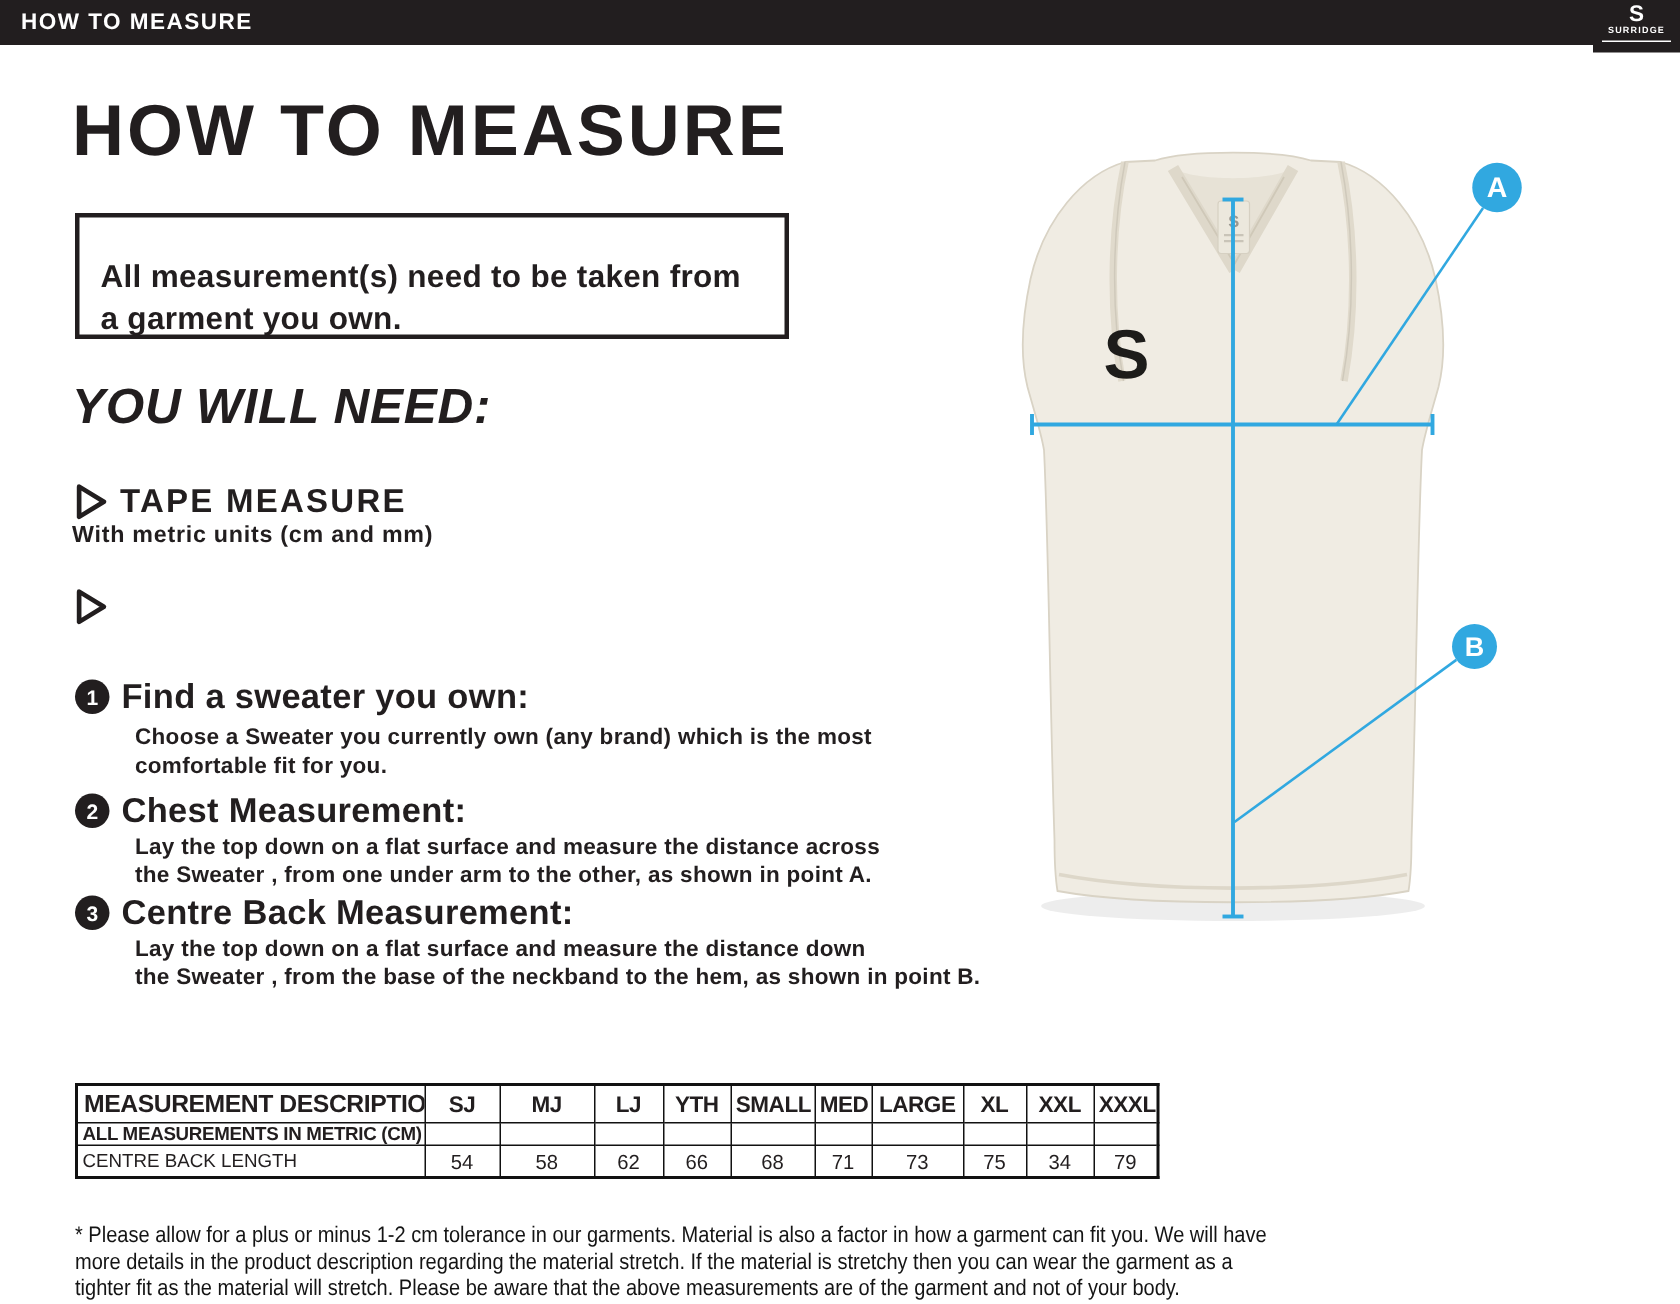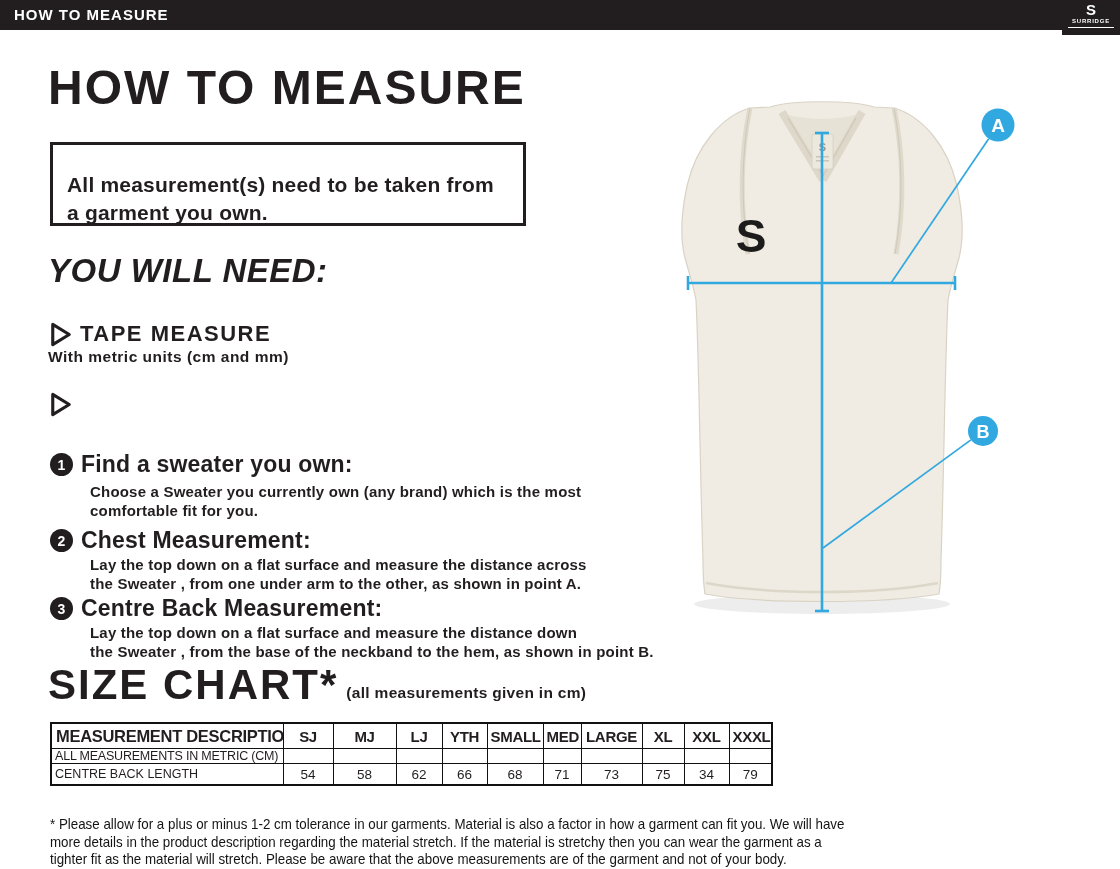--- a/index.html
+++ b/index.html
@@ -56,21 +56,21 @@
   
   table.sizes{
     position:absolute;left:50px;top:722px;border-collapse:collapse;table-layout:fixed;
     width:721px;border:2px solid #111;
   }
   table.sizes th, table.sizes td{
     border:1.5px solid #111;padding:0 3px;overflow:hidden;white-space:nowrap;
   }
   table.sizes thead th{height:24px;font-size:15px;font-weight:700;text-align:center;letter-spacing:-0.3px;}
   table.sizes thead th:first-child{font-size:16.5px;text-align:left;padding-left:4px;}
-  tr.metric-row td{height:14px;font-size:12.5px;font-weight:400;text-align:left;letter-spacing:-0.2px;}
+  tr.metric-row td{height:14px;font-size:12.5px;font-weight:700;text-align:left;letter-spacing:-0.2px;}
   tr.data-row td{height:20px;font-size:13.5px;font-weight:400;text-align:center;}
   tr.data-row td:first-child{font-size:12.5px;text-align:left;}
 
   
   .footnote{
     position:absolute;left:50px;top:815px;width:1165px;
     transform:scaleX(0.89);transform-origin:0 0;
     font-size:15px;font-weight:400;line-height:17.5px;color:#141414;letter-spacing:0px;
   }
 
@@ -125,24 +125,20 @@
   <div class="step-body" style="top:556px;">Lay the top down on a flat surface and measure the distance across
 the Sweater , from one under arm to the other, as shown in point A.</div>
 
   <div class="step-head" style="left:50px;top:595px;">
     <span class="step-num">3</span>
     <span class="step-title">Centre Back Measurement:</span>
   </div>
   <div class="step-body" style="top:624px;">Lay the top down on a flat surface and measure the distance down
 the Sweater , from the base of the neckband to the hem, as shown in point B.</div>
 
-  <div class="sizechart-head">
-    <span class="sizechart-title">SIZE CHART*</span>
-    <span class="sizechart-sub">(all measurements given in cm)</span>
-  </div>
 
   <table class="sizes">
     <colgroup>
       <col style="width:232px">
         <col style="width:50px">
         <col style="width:63px">
         <col style="width:46px">
       <col style="width:45px">
         <col style="width:56px">
         <col style="width:38px">

